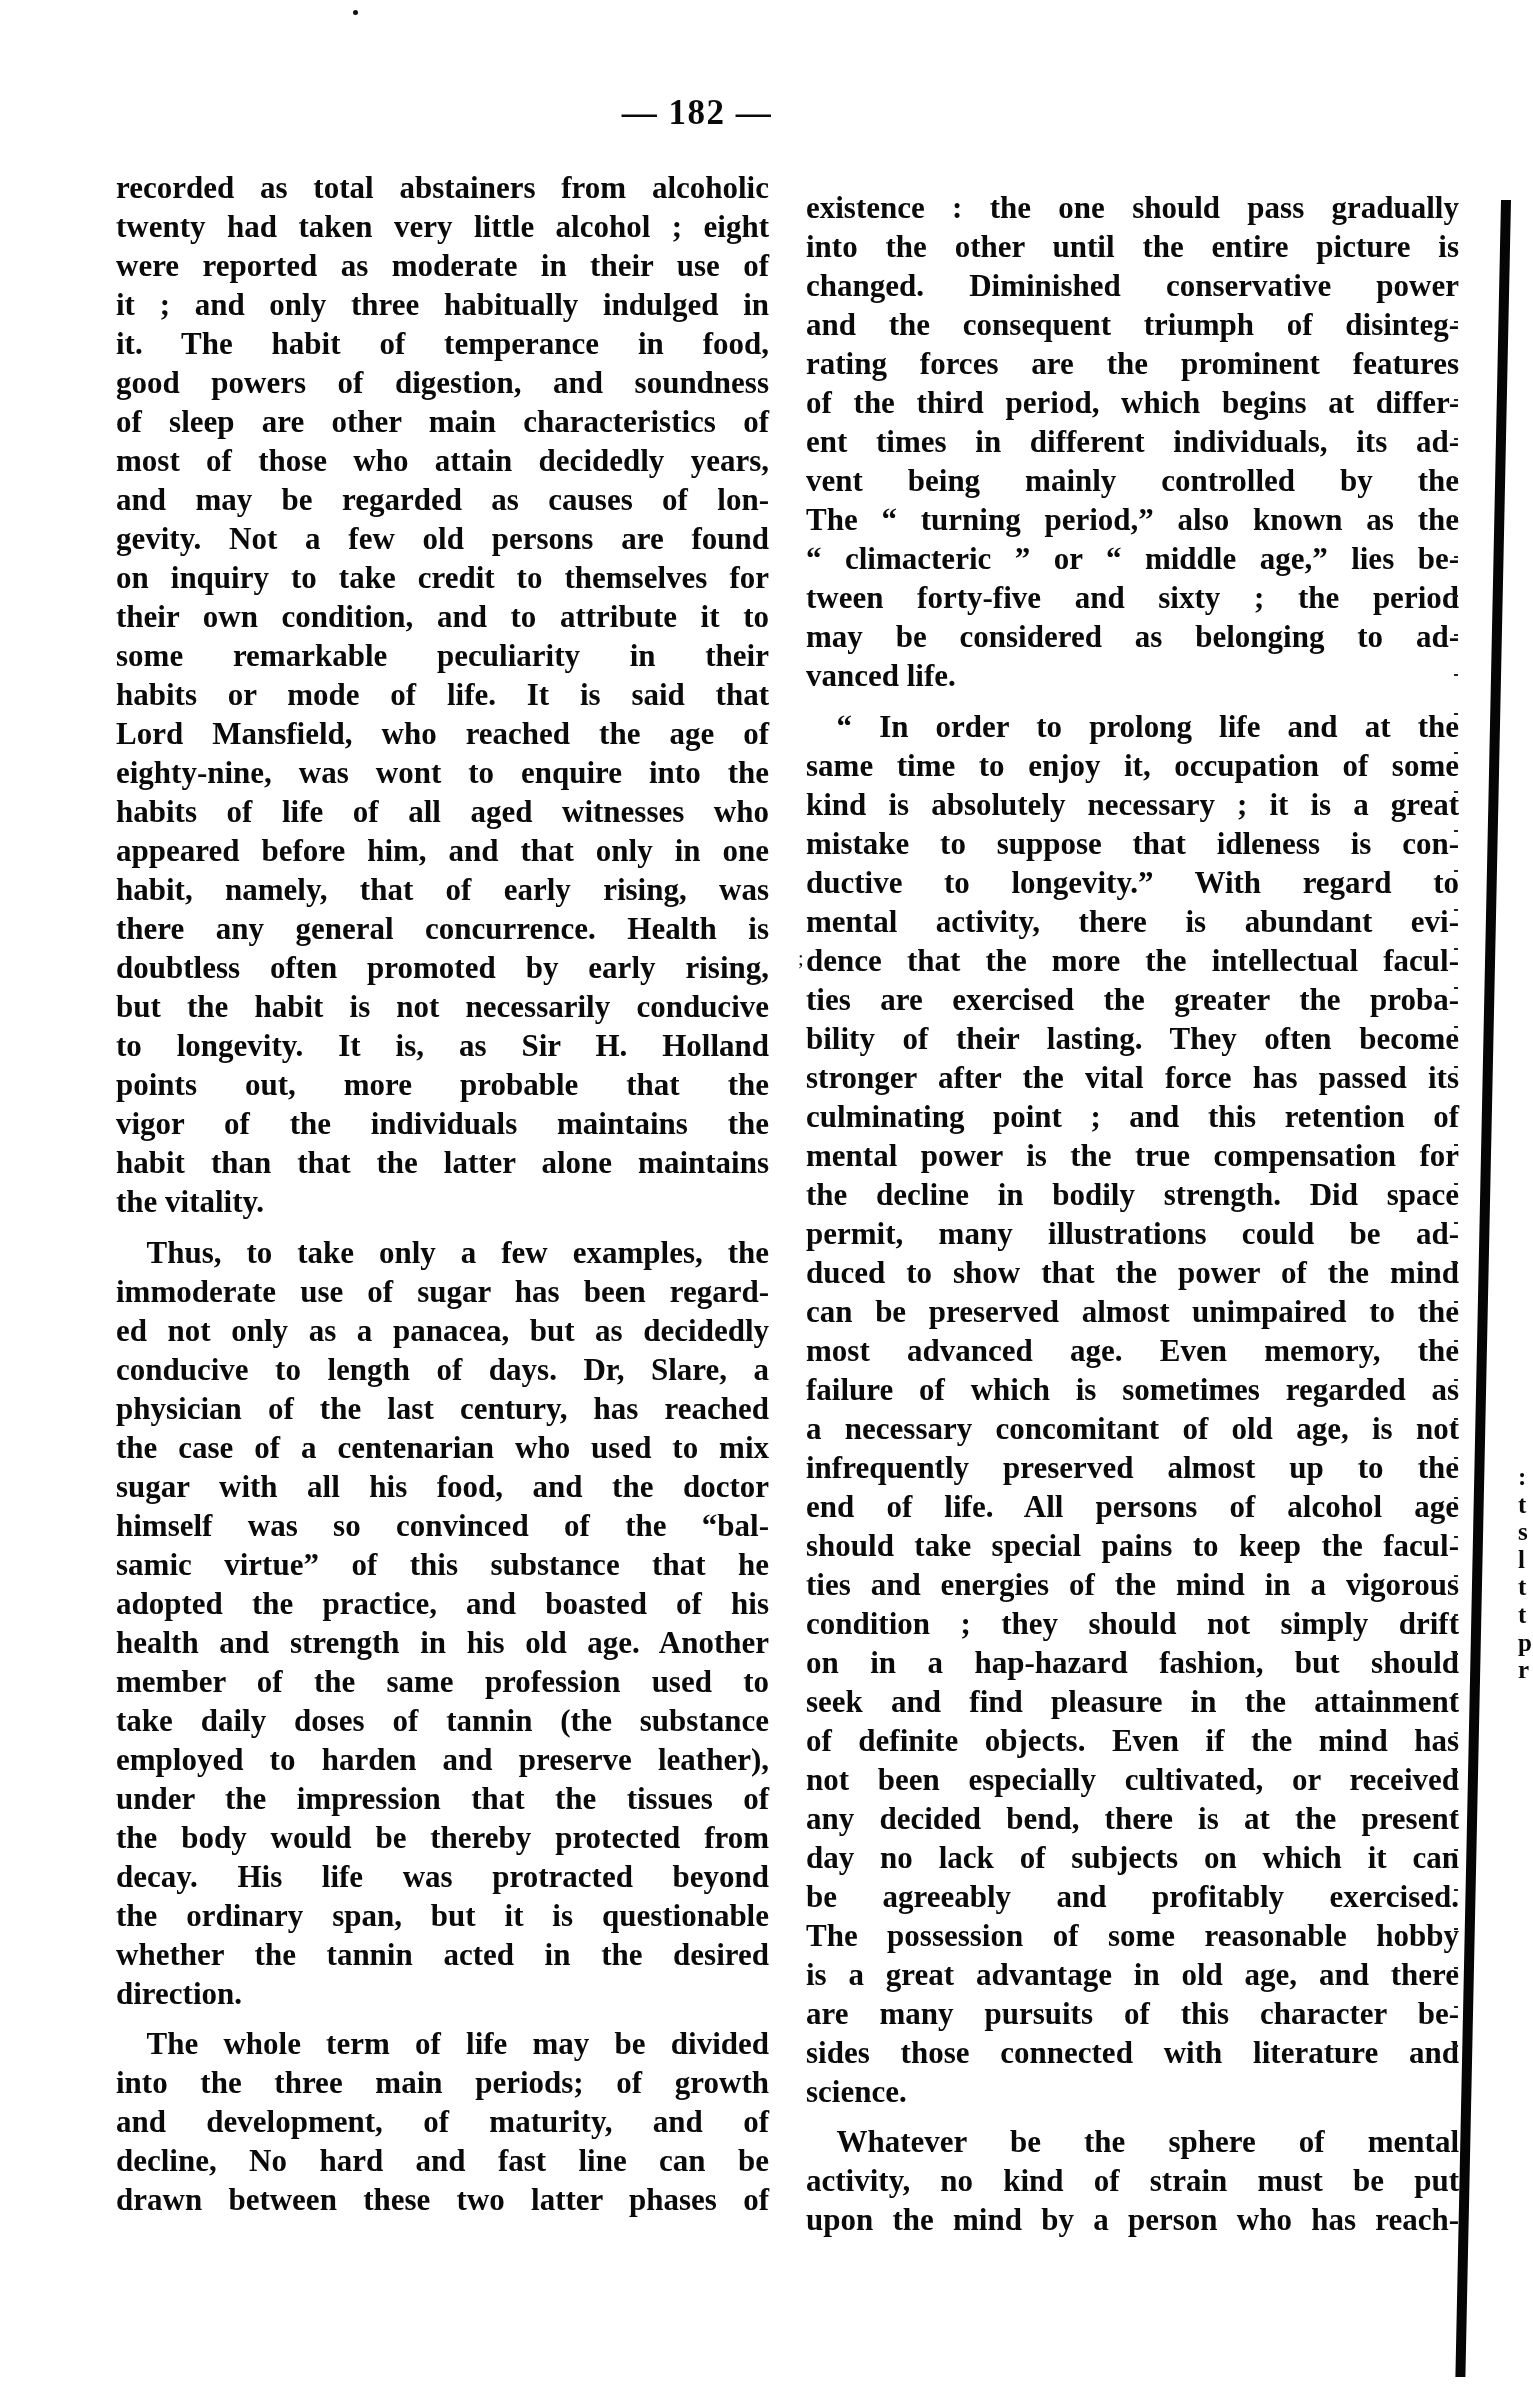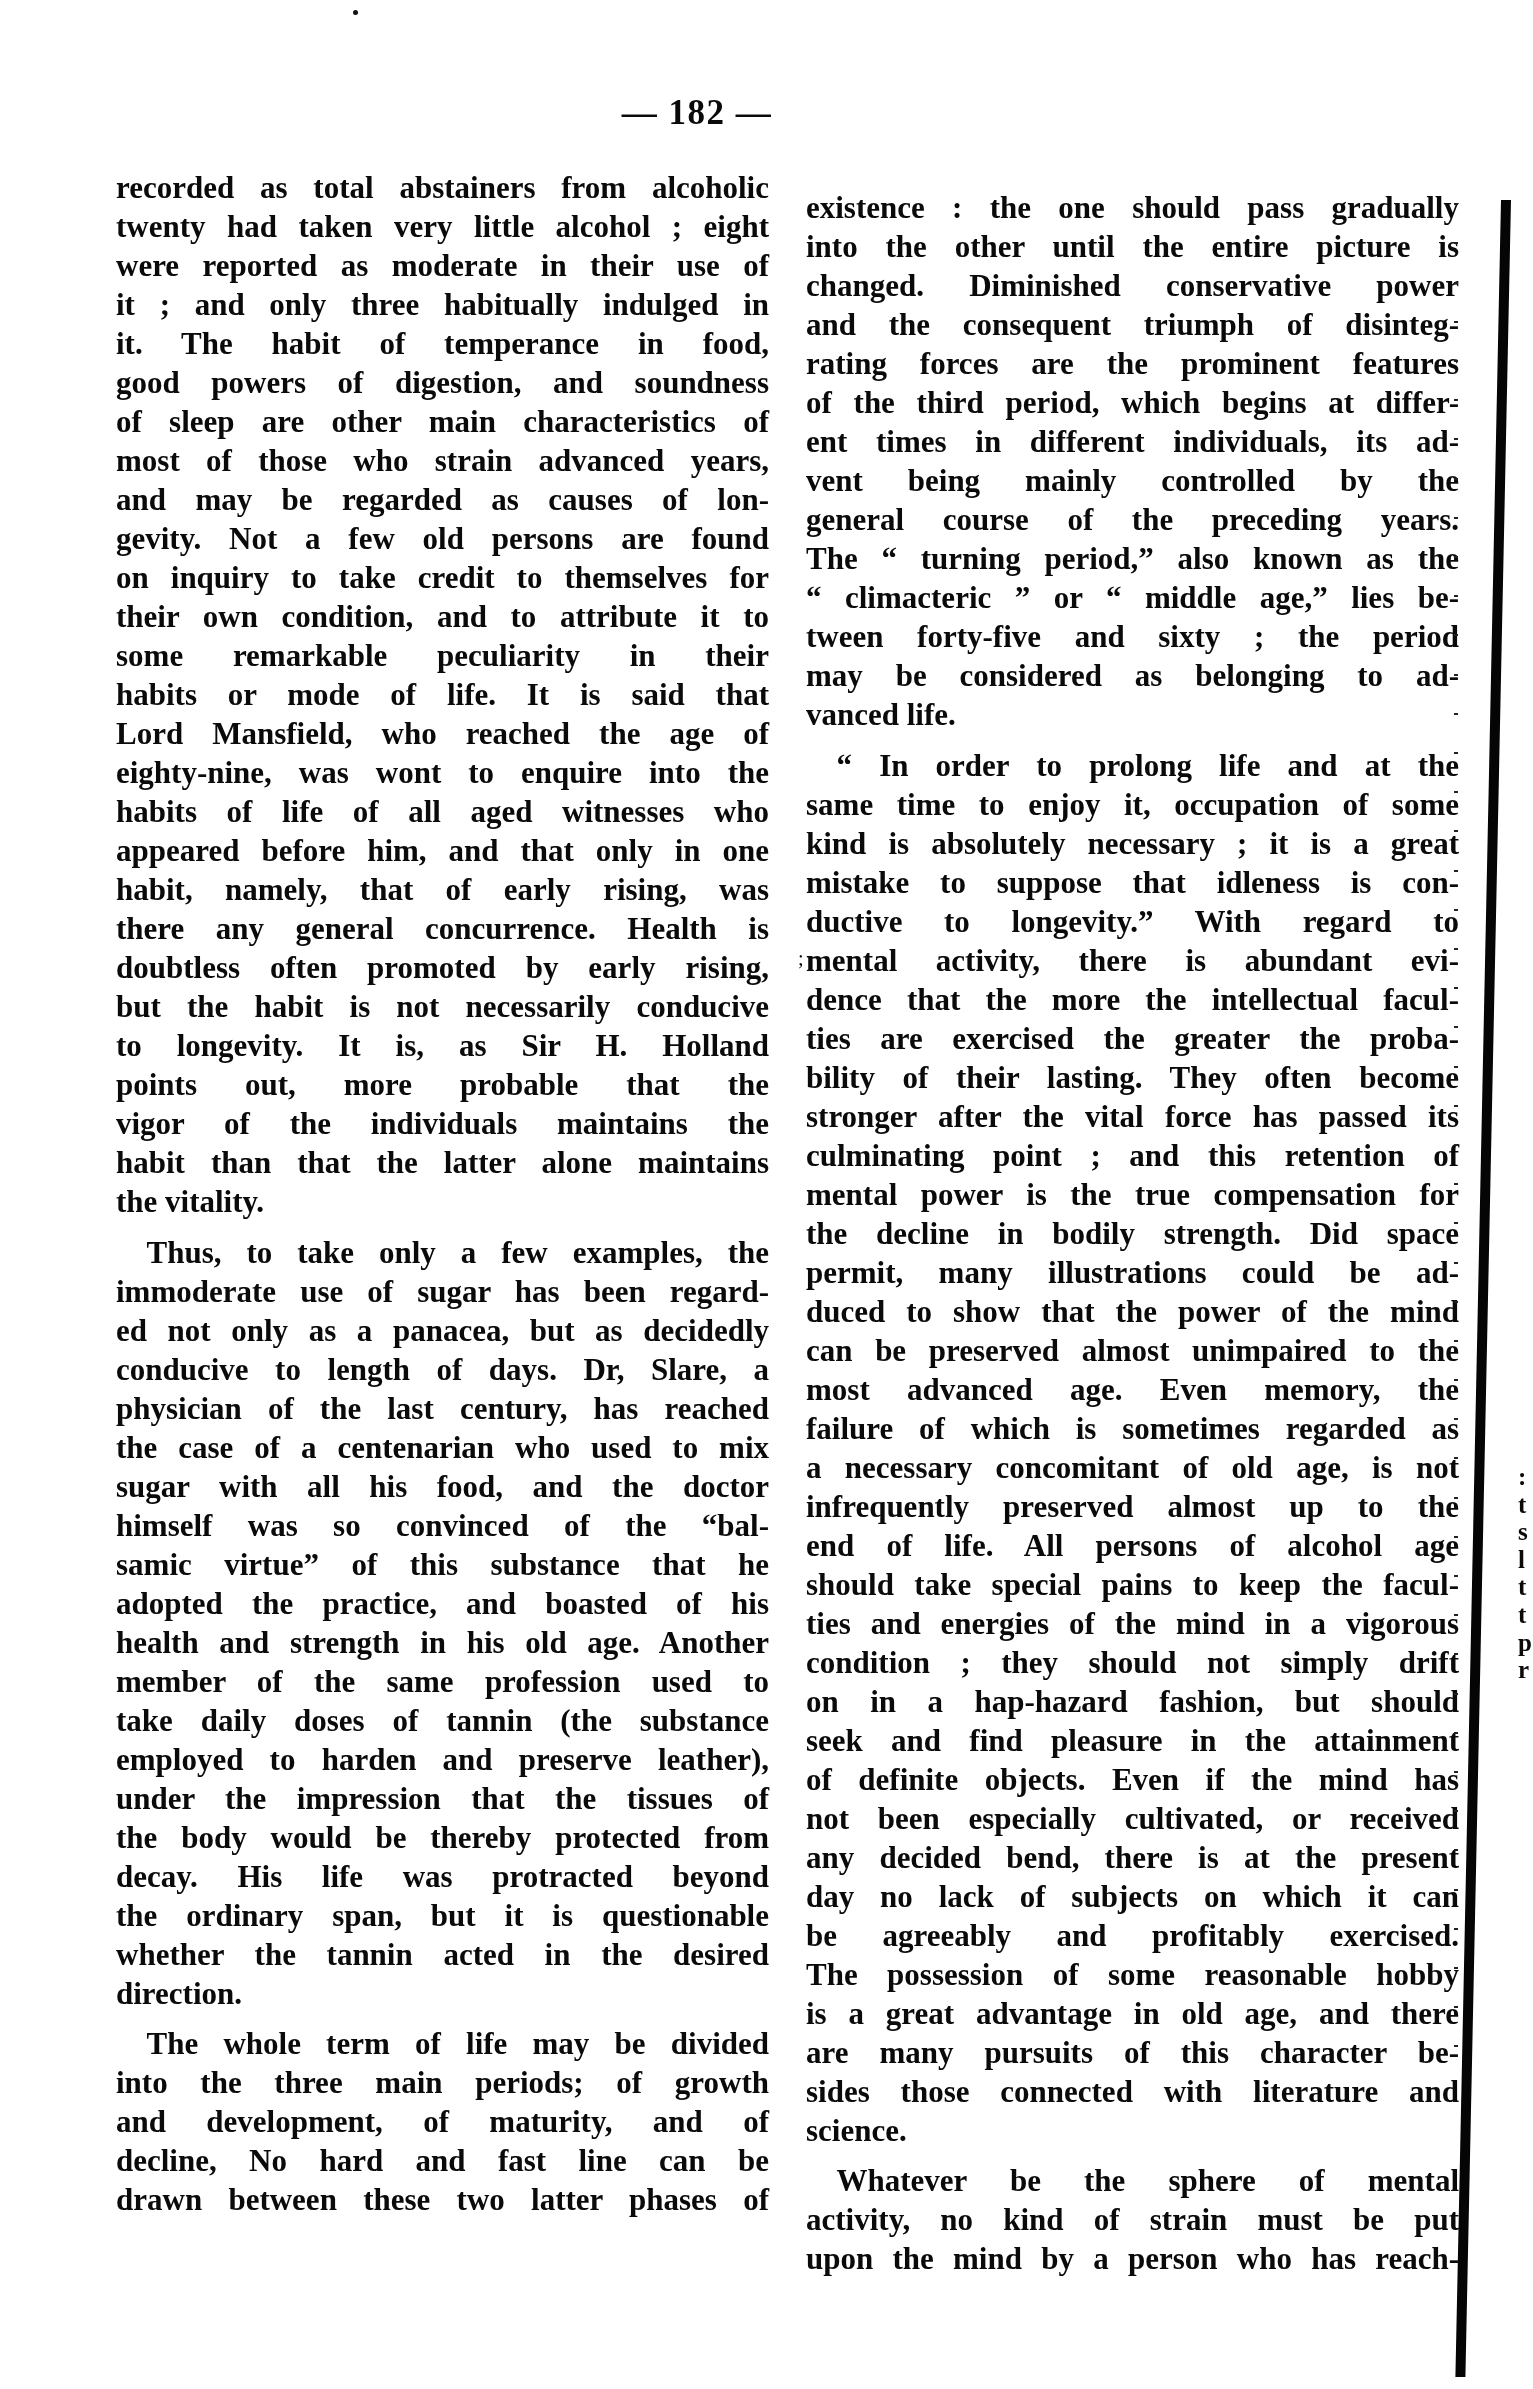--- a/index.html
+++ b/index.html
@@ -110,21 +110,21 @@
 <div class="page-number">— 182 —</div>
 
 <div class="column col-left" id="col-left">
     <span class="line">recorded as total abstainers from alcoholic</span>
     <span class="line">twenty had taken very little alcohol ; eight</span>
     <span class="line">were reported as moderate in their use of</span>
     <span class="line">it ; and only three habitually indulged in</span>
     <span class="line">it. The habit of temperance in food,</span>
     <span class="line">good powers of digestion, and soundness</span>
     <span class="line">of sleep are other main characteristics of</span>
-    <span class="line">most of those who strain advanced years,</span>
+    <span class="line">most of those who attain decidedly years,</span>
     <span class="line">and may be regarded as causes of lon-</span>
     <span class="line">gevity. Not a few old persons are found</span>
     <span class="line">on inquiry to take credit to themselves for</span>
     <span class="line">their own condition, and to attribute it to</span>
     <span class="line">some remarkable peculiarity in their</span>
     <span class="line">habits or mode of life. It is said that</span>
     <span class="line">Lord Mansfield, who reached the age of</span>
     <span class="line">eighty-nine, was wont to enquire into the</span>
     <span class="line">habits of life of all aged witnesses who</span>
     <span class="line">appeared before him, and that only in one</span>
@@ -167,21 +167,20 @@
   </div>
 <div class="column col-right" id="col-right">
     <span class="line">existence : the one should pass gradually</span>
     <span class="line">into the other until the entire picture is</span>
     <span class="line">changed. Diminished conservative power</span>
     <span class="line">and the consequent triumph of disinteg-</span>
     <span class="line">rating forces are the prominent features</span>
     <span class="line">of the third period, which begins at differ-</span>
     <span class="line">ent times in different individuals, its ad-</span>
     <span class="line">vent being mainly controlled by the</span>
-    <span class="line">general course of the preceding years.</span>
     <span class="line">The “ turning period,” also known as the</span>
     <span class="line">“ climacteric ” or “ middle age,” lies be-</span>
     <span class="line">tween forty-five and sixty ; the period</span>
     <span class="line">may be considered as belonging to ad-</span>
     <span class="line last">vanced life.</span>
     <div class="para-gap"></div>
     <span class="line indent">“ In order to prolong life and at the</span>
     <span class="line">same time to enjoy it, occupation of some</span>
     <span class="line">kind is absolutely necessary ; it is a great</span>
     <span class="line">mistake to suppose that idleness is con-</span>

